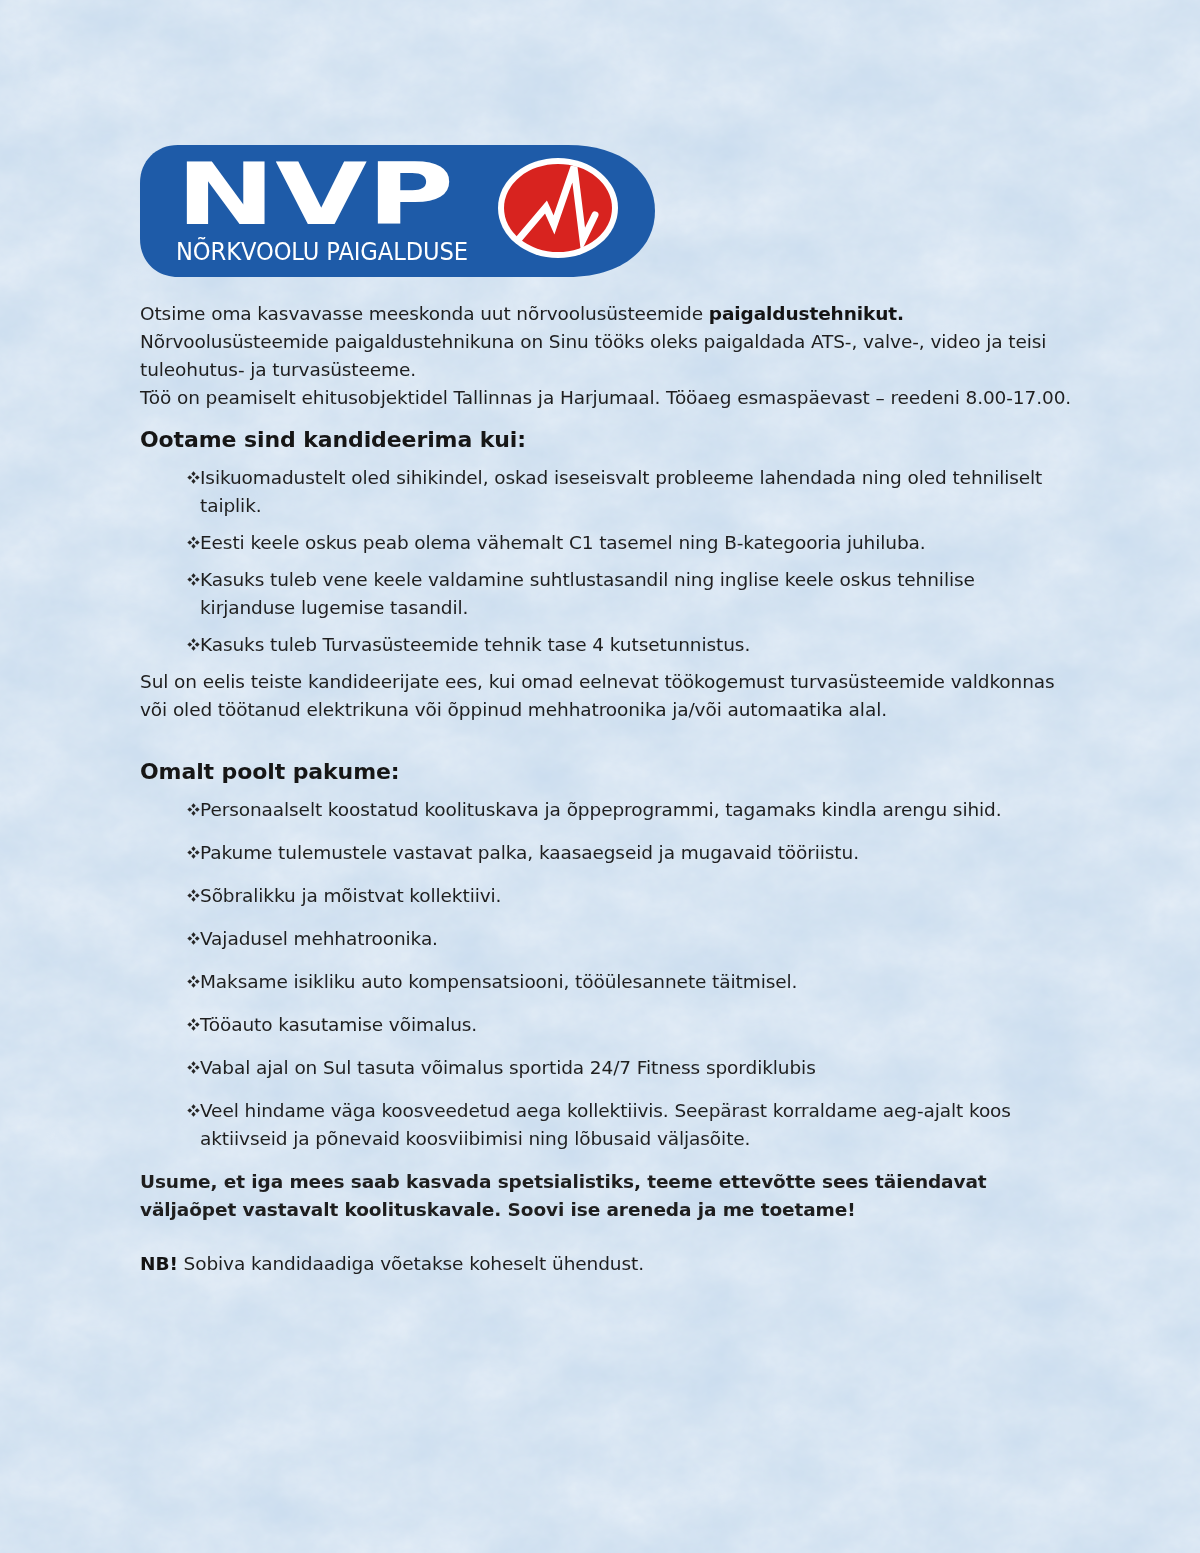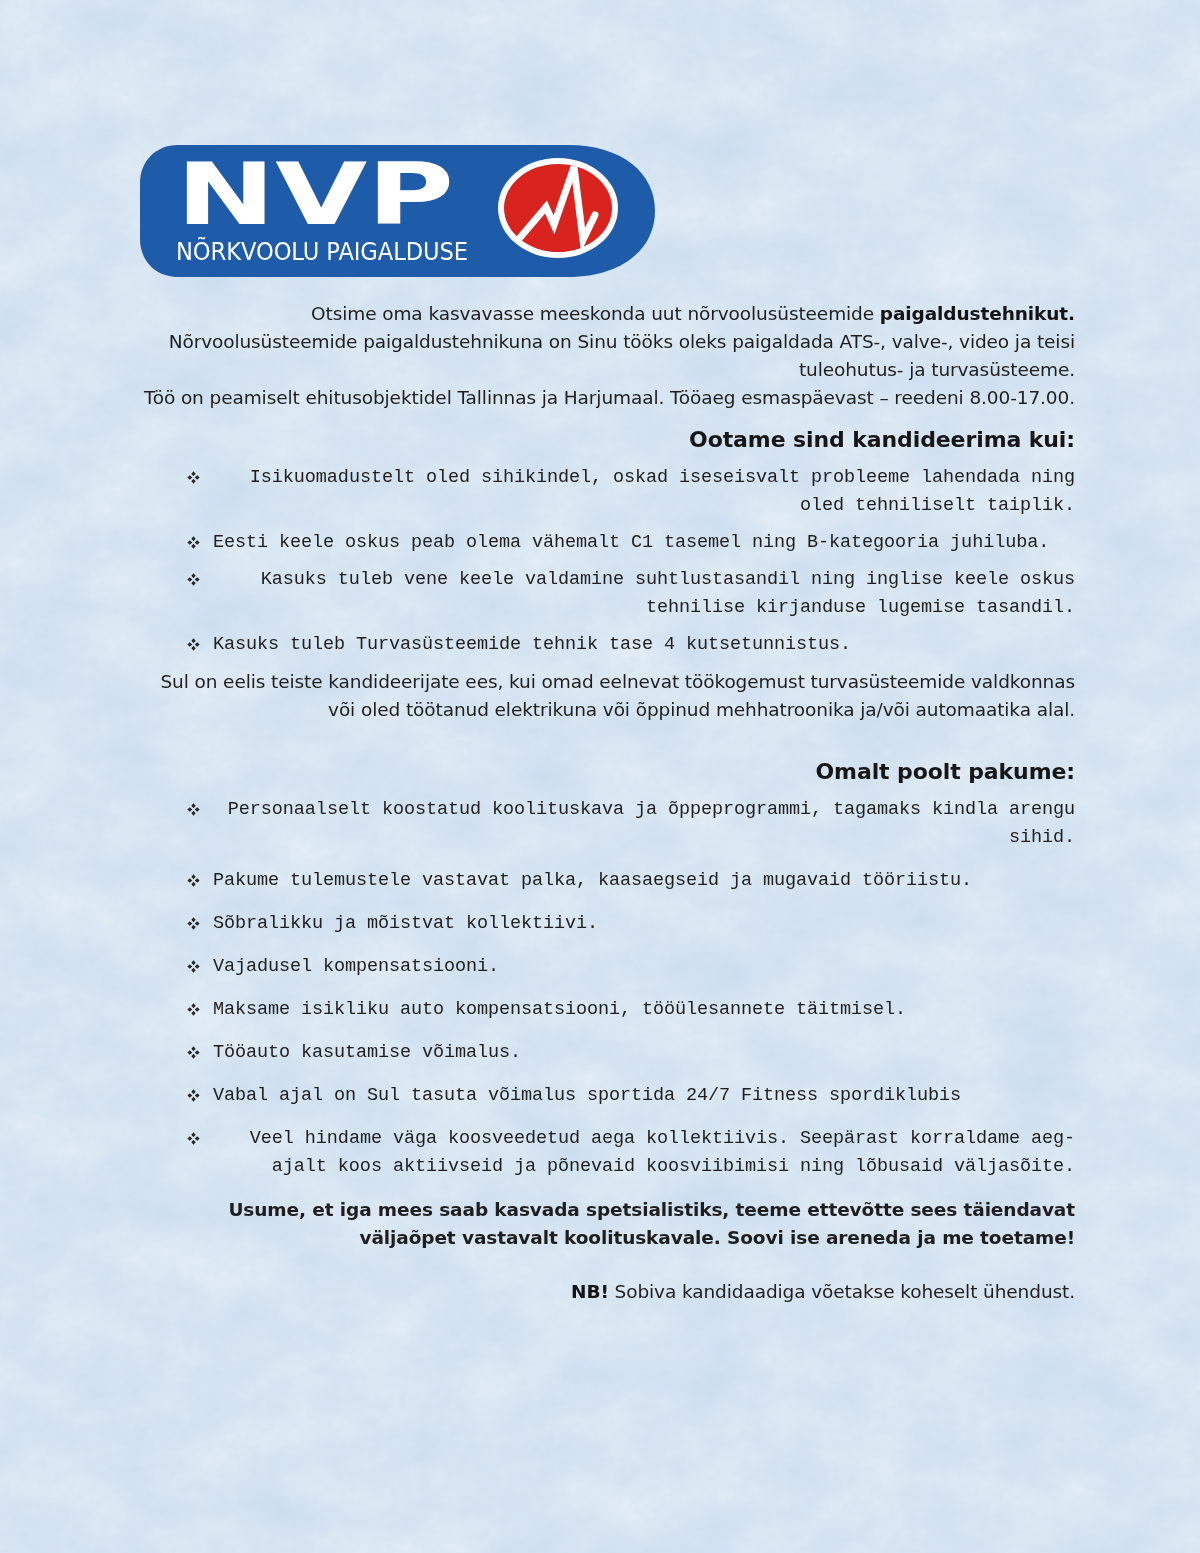--- a/index.html
+++ b/index.html
@@ -19,21 +19,20 @@
   .content{
     position:absolute;
     left:140px;
     top:145px;
     width:935px;
     color:#1e1e1e;
     font-size:18.5px;
     line-height:28px;
     letter-spacing:-0.1px;
     z-index:2;
-    text-align:right;
   }
   .logo-wrap{
     width:515px;
     height:132px;
     margin:0 0 23px 0;
   }
   p{margin:0;}
   h3{
     font-size:22px;
     line-height:28px;
@@ -41,23 +40,21 @@
     color:#161616;
   }
   ul.bullets{
     list-style:none;
     margin:10px 0 0 0;
     padding:0;
   }
   ul.bullets li{
     display:flex;
     align-items:flex-start;
-    gap:13px;
     margin:0 0 9px 47px;
-    font-family:Liberation Mono, monospace;
   }
   ul.bullets.offer li{margin-bottom:15px;}
   .bullet-ico{
     flex:0 0 auto;
     width:13px;height:13px;
     margin-top:7px;
   }
   .advantage{margin-top:4px;}
   h3.offer-h{margin-top:34px;}
   .closing{margin-top:6px;font-weight:bold;}
@@ -157,21 +154,21 @@
       <li>
           <svg class="bullet-ico" viewBox="0 0 14 14">
             <use href="#dia-bullet"></use>
           </svg>
           <span>Sõbralikku ja mõistvat kollektiivi.</span>
         </li>
       <li>
           <svg class="bullet-ico" viewBox="0 0 14 14">
             <use href="#dia-bullet"></use>
           </svg>
-          <span>Vajadusel kompensatsiooni.</span>
+          <span>Vajadusel mehhatroonika.</span>
         </li>
       <li>
           <svg class="bullet-ico" viewBox="0 0 14 14">
             <use href="#dia-bullet"></use>
           </svg>
           <span>Maksame isikliku auto kompensatsiooni, tööülesannete täitmisel.</span>
         </li>
       <li>
           <svg class="bullet-ico" viewBox="0 0 14 14">
             <use href="#dia-bullet"></use>

